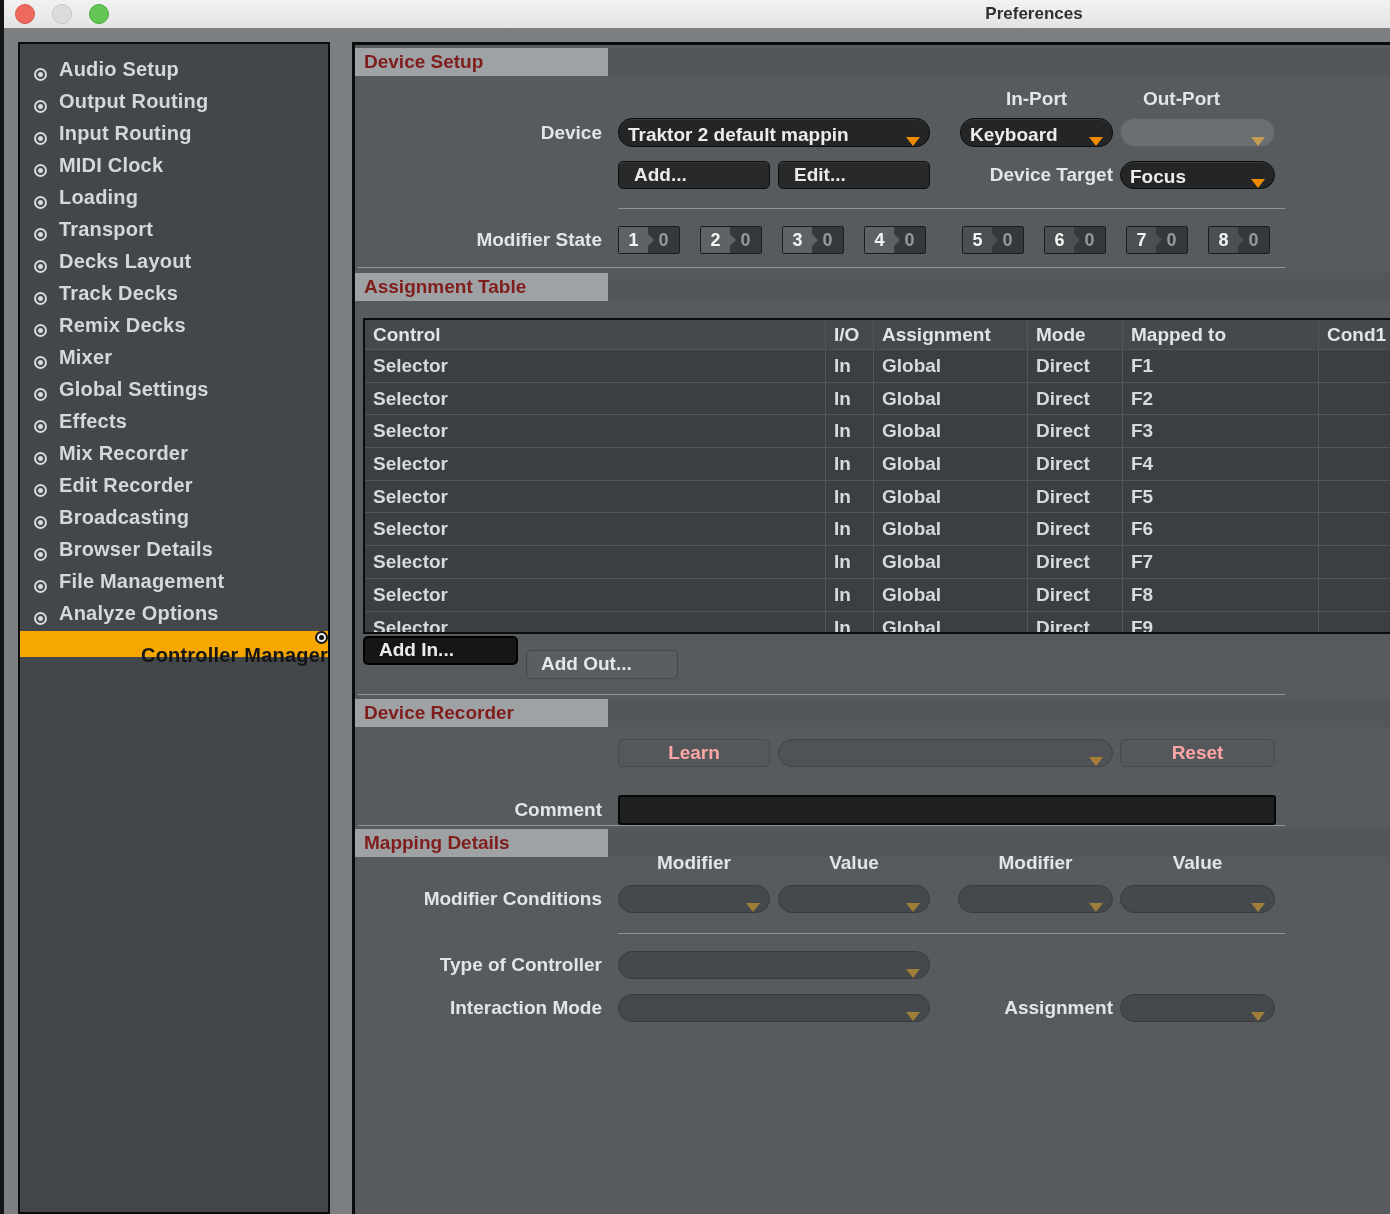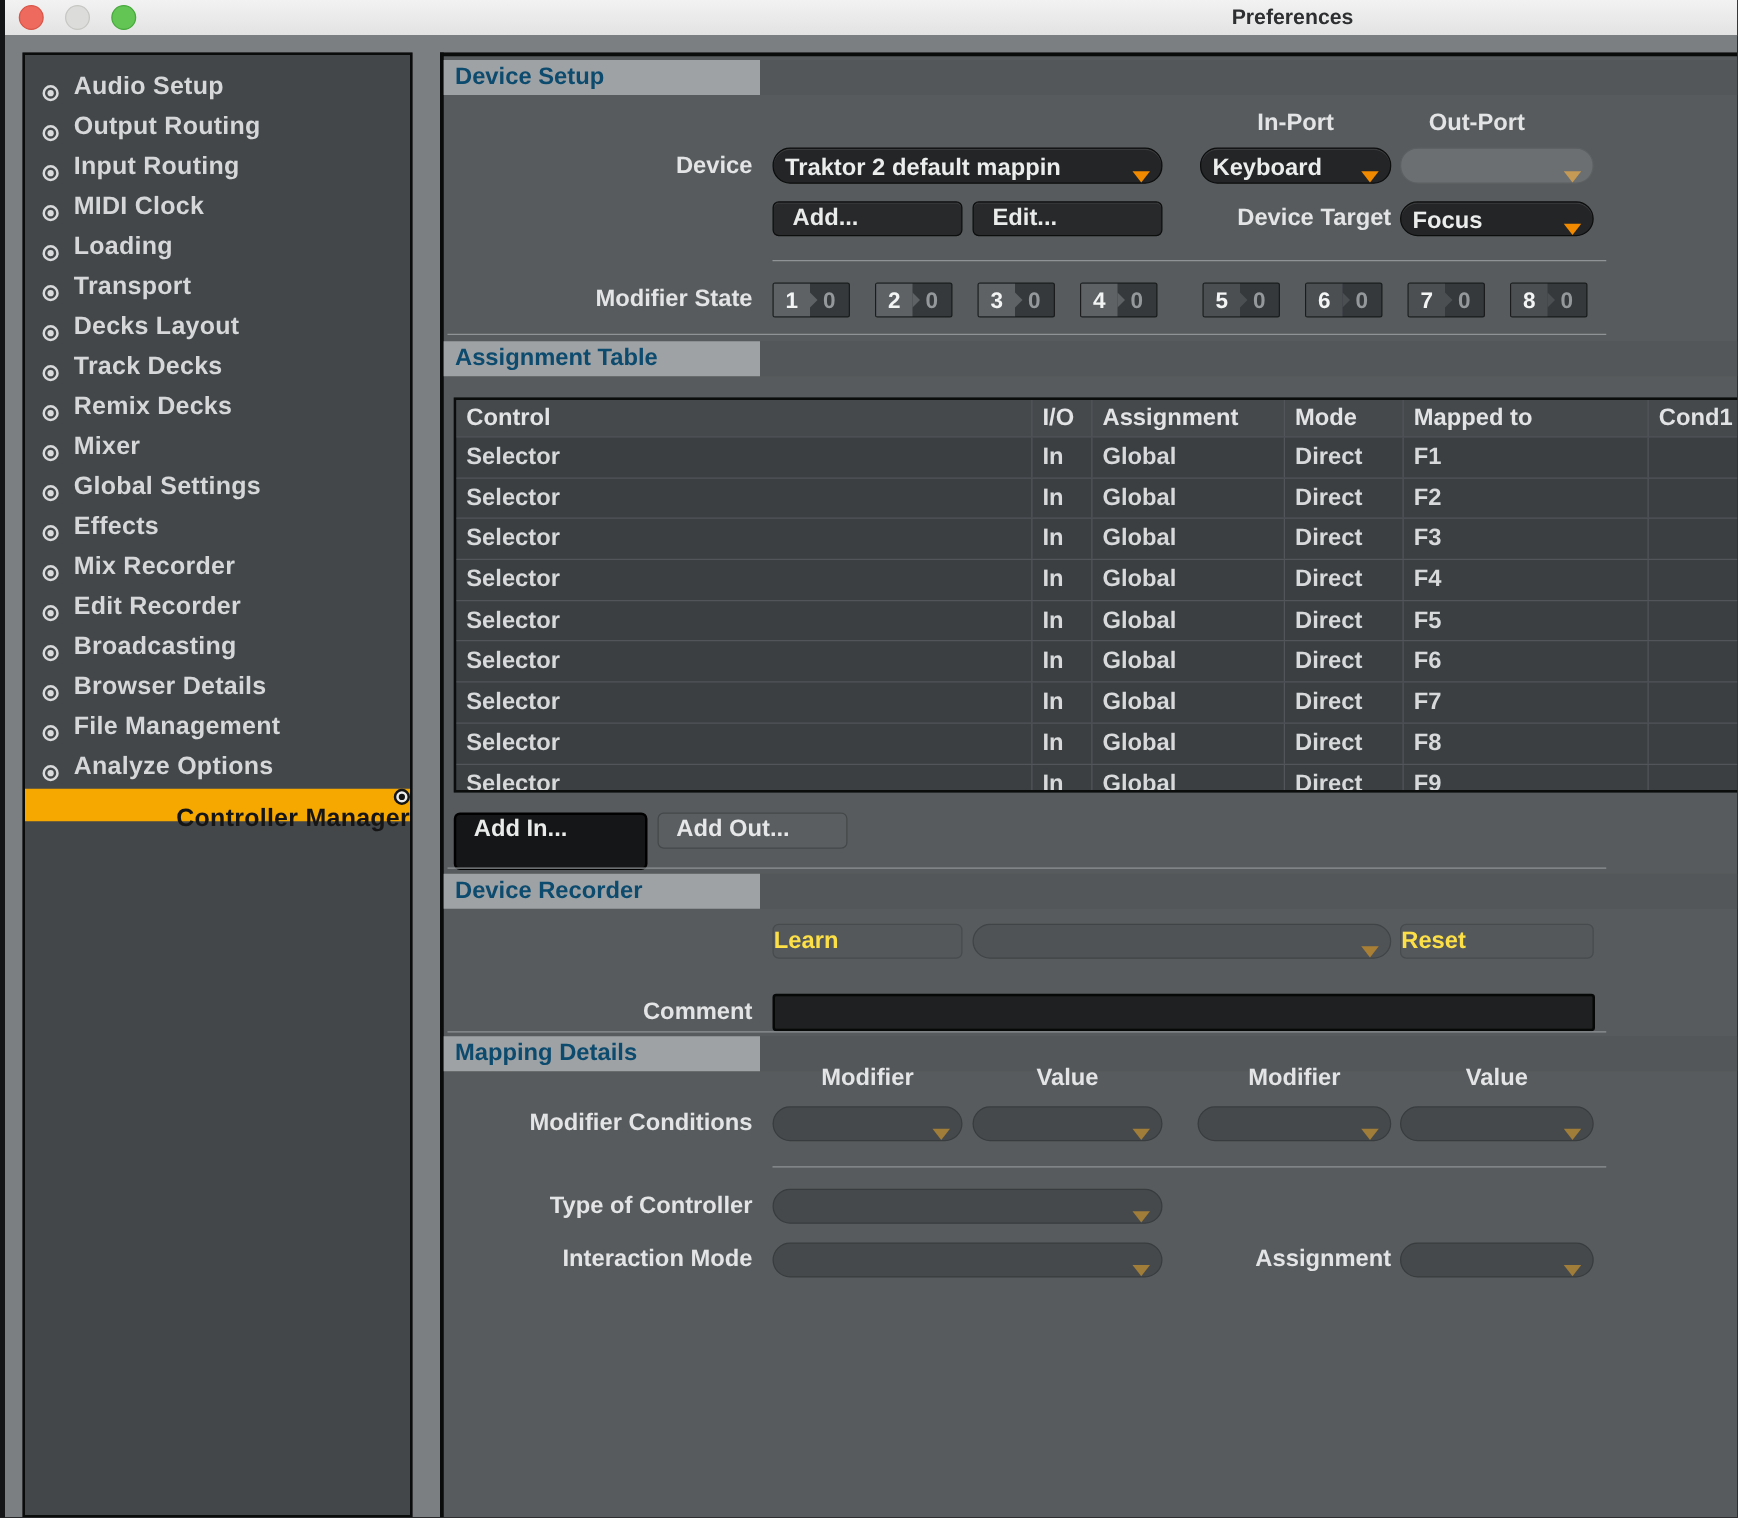--- a/index.html
+++ b/index.html
@@ -32,21 +32,21 @@
                     margin:-2.5px 0 0 -2.5px;border-radius:50%;background:#d9dadb;}
   .side-item .lbl{margin-left:12px;font-size:20px;font-weight:700;color:#d5d7d8;letter-spacing:.2px;
                   white-space:nowrap;}
   .side-item.selected{background:#f6a800;flex-direction:column;}
   .side-item.selected .lbl{color:#151515;}
   .side-item.selected .radio{border-color:#141414;background:#ececec;}
   .side-item.selected .radio::after{background:#141414;}
 
   
   .strip{position:absolute;left:355px;right:0;height:28px;background:#53575a;}
-  .tab{position:absolute;left:355px;width:253px;height:28px;background:#9ea2a4;color:#0c4a6e;
+  .tab{position:absolute;left:355px;width:253px;height:28px;background:#9ea2a4;color:#7f1d1d;
        font-size:19px;font-weight:700;line-height:28px;padding-left:9px;box-sizing:border-box;}
 
   
   .rlabel{position:absolute;left:355px;width:247px;text-align:right;font-size:19px;font-weight:700;
           color:#e3e4e5;height:28px;line-height:28px;white-space:nowrap;}
   .clabel{position:absolute;text-align:center;font-size:19px;font-weight:700;color:#e3e4e5;
           height:26px;line-height:26px;}
 
   
   .dd{position:absolute;height:28px;box-sizing:border-box;border-radius:14px;display:flex;
@@ -63,21 +63,21 @@
   .dd.disabled-mid{background:#4f5355;border:1px solid #414446;color:#8d9193;}
   .dd.disabled-mid .arrow{border-top-color:#a97f35;}
 
   
   .btn{position:absolute;height:28px;box-sizing:border-box;border-radius:5px;font-size:19px;
        font-weight:700;white-space:nowrap;}
   .btn.dark{background:#28292b;border:1px solid #0d0e0e;color:#e9eaea;padding-left:15px;
             line-height:26px;box-shadow:inset 0 1px 0 rgba(255,255,255,.08);}
   #btn-add-in{background:#151617;border:2px solid #000;color:#e9eaea;padding-left:14px;line-height:24px;}
   #btn-add-out{background:#5a5e60;border:1px solid #45484a;color:#e6e7e8;padding-left:14px;line-height:26px;}
-  .btn.ghost{background:#54585b;border:1px solid #474b4d;color:#fde047;line-height:26px;}
+  .btn.ghost{background:#54585b;border:1px solid #474b4d;color:#fca5a5;text-align:center;line-height:26px;}
 
   
   .sep{position:absolute;height:1px;background:#8f9395;}
 
   
   #mod-row{position:absolute;left:618px;top:226px;display:flex;height:28px;}
   .mod{width:62px;height:28px;margin-right:20px;border:1px solid #1a1c1d;border-radius:2px;
        box-sizing:border-box;display:flex;background:#36393c;--lb:#4b4f52;}
   .mod.active{--lb:#5e6265;}
   .mod-n{width:29px;background:var(--lb);color:#f3f4f4;font-size:18px;font-weight:700;
@@ -347,21 +347,21 @@
       <div class="trow">
         <div class="tcell c0">Selector</div>
         <div class="tcell c1">In</div>
         <div class="tcell c2">Global</div>
         <div class="tcell c3">Direct</div>
         <div class="tcell c4">F9</div>
         <div class="tcell c5"></div>
       </div>
     </div>
 
-  <div class="btn" id="btn-add-in" style="left:363px;top:650px;width:155px;height:46px">Add In...</div>
+  <div class="btn" id="btn-add-in" style="left:363px;top:636px;width:155px;height:29px">Add In...</div>
   <div class="btn" id="btn-add-out" style="left:526px;top:650px;width:152px;height:29px">Add Out...</div>
 
   <div class="sep" style="left:358px;top:694px;width:927px"></div>
 
   <div class="strip" style="top:699px"></div>
   <div class="tab" style="top:699px">Device Recorder</div>
 
   <div class="btn ghost" style="left:618px;top:739px;width:152px">Learn</div>
   <div class="dd disabled-mid" style="left:778px;top:739px;width:335px">
     <span class="txt"></span>

